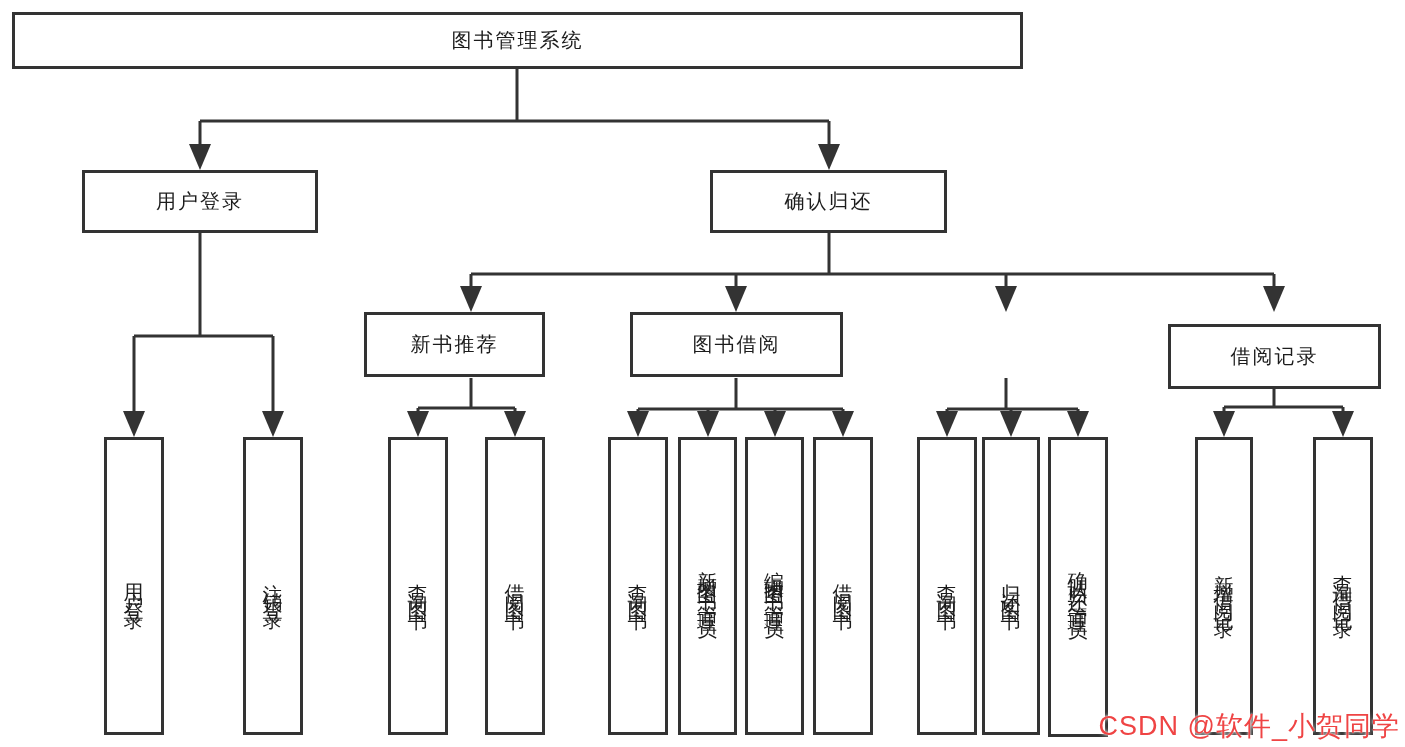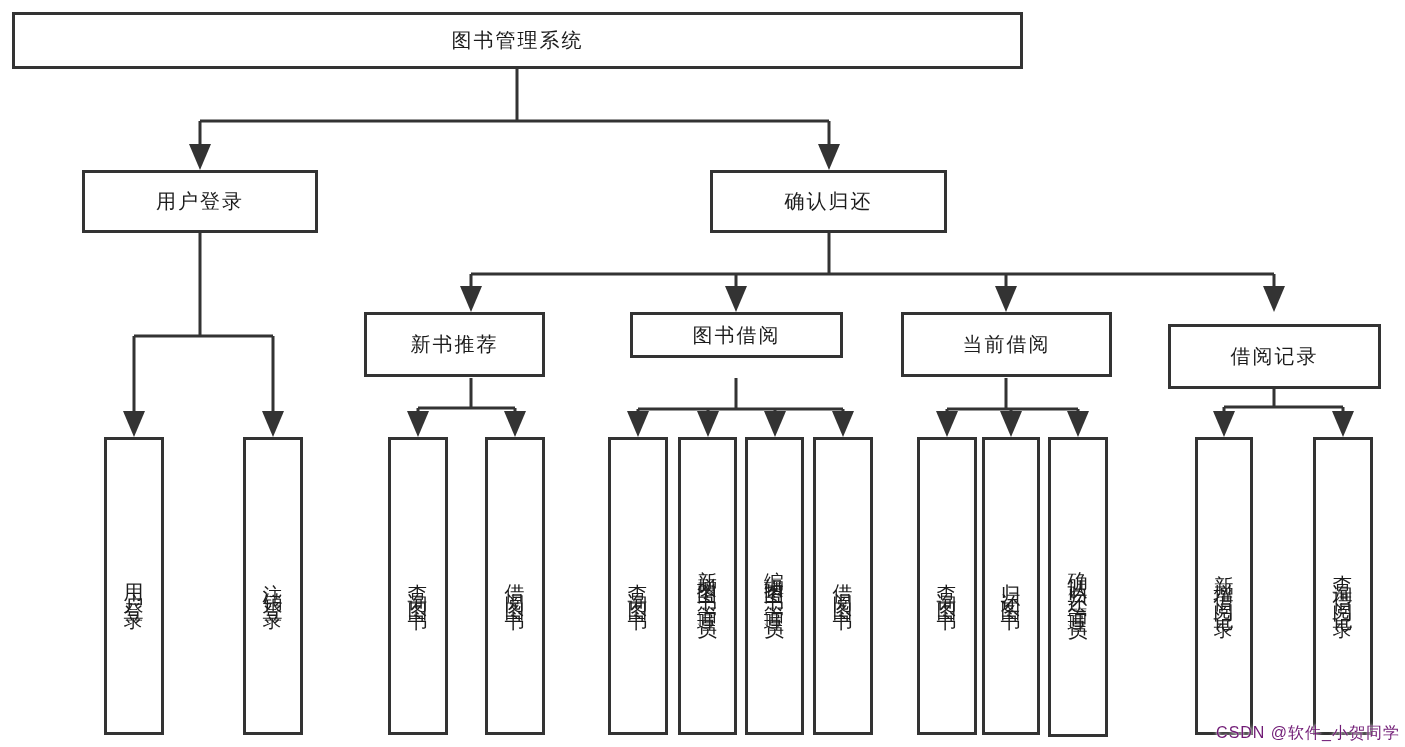--- a/index.html
+++ b/index.html
@@ -29,22 +29,22 @@
   .node .v{
     writing-mode:vertical-rl;
     font-size:20px;
     letter-spacing:9px;
     line-height:1;
     white-space:nowrap;
   }
   .watermark{
     position:absolute;
     right:5px;bottom:3px;
-    font-size:16px;
-    color:#701a75;
+    font-size:27px;
+    color:#ef4444;
     letter-spacing:1px;
     text-shadow:0 0 2px #ffffff,0 0 4px #ffffff;
     white-space:nowrap;
   }
 </style>
 </head>
 <body>
 
 <div class="canvas">
 
@@ -98,25 +98,22 @@
   <div class="node" style="left:82px;top:170px;width:236px;height:63px;">
     <span class="h">用户登录</span>
   </div>
   <div class="node" style="left:710px;top:170px;width:237px;height:63px;">
     <span class="h">确认归还</span>
   </div>
 
   <div class="node" style="left:364px;top:312px;width:181px;height:65px;">
     <span class="h">新书推荐</span>
   </div>
-  <div class="node" style="left:630px;top:312px;width:213px;height:46px;">
+  <div class="node" style="left:630px;top:312px;width:213px;height:65px;">
     <span class="h">图书借阅</span>
-  </div>
-  <div class="node" style="left:901px;top:312px;width:211px;height:65px;">
-    <span class="h">当前借阅</span>
   </div>
   <div class="node" style="left:1168px;top:312px;width:213px;height:65px;margin-top:12px;">
     <span class="h">借阅记录</span>
   </div>
 
   <div class="node" style="left:104px;top:437px;width:60px;height:298px;">
     <span class="v">用户登录</span>
   </div>
   <div class="node" style="left:243px;top:437px;width:60px;height:298px;">
     <span class="v">注销登录</span>

